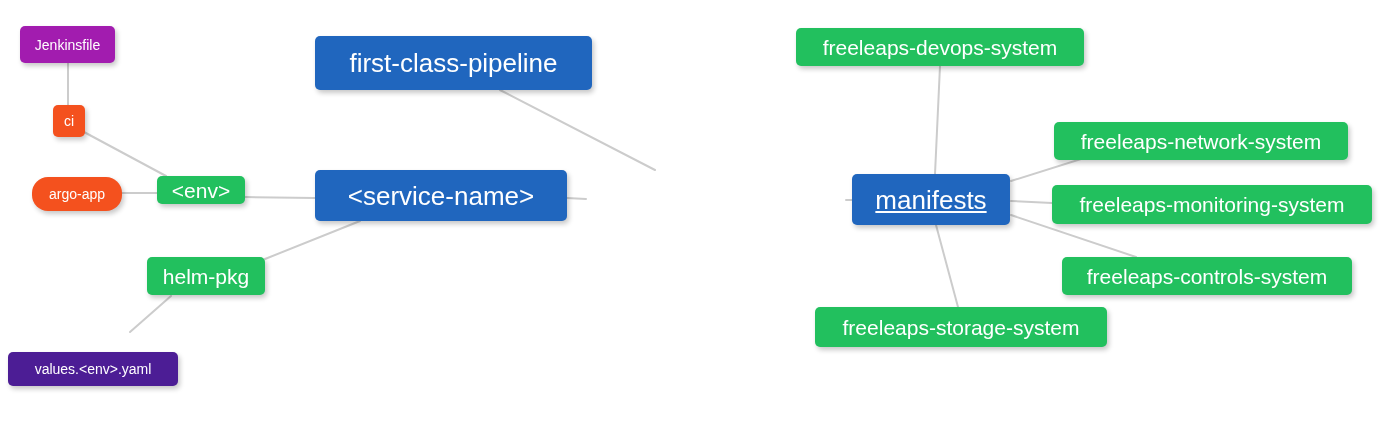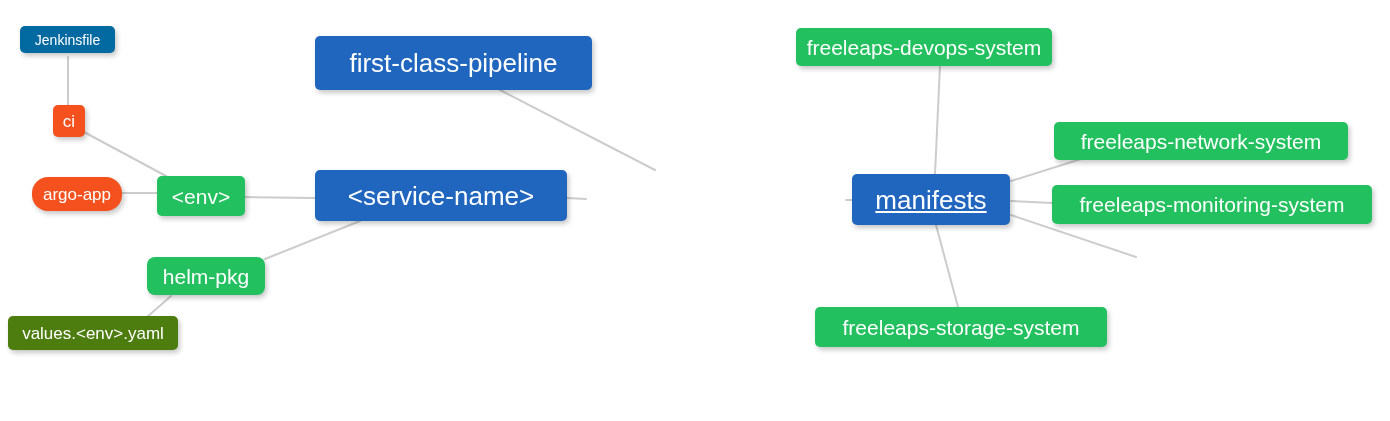--- a/index.html
+++ b/index.html
@@ -25,21 +25,21 @@
     justify-content: center;
     color: #ffffff;
     border-radius: 5px;
     box-shadow: 2px 3px 5px rgba(0,0,0,0.22);
     white-space: nowrap;
     box-sizing: border-box;
     cursor: default;
     line-height: 1;
   }
   .size-s  { font-size: 14px; }
-  .size-m  { font-size: 17px; }
+  .size-m  { font-size: 14px; }
   .size-l  { font-size: 21px; }
   .size-xl { font-size: 26px; }
   .size-xxl{ font-size: 33px; }
 </style>
 </head>
 <body>
 
 <div id="canvas" style="width: 1390px; height: 421px; background: rgb(255, 255, 255);">
   <svg id="edges" xmlns="http://www.w3.org/2000/svg" width="1390" height="421" viewBox="0 0 1390 421">
       <line x1="68" y1="57" x2="68" y2="105" stroke="#CCCCCC" stroke-width="2" stroke-linecap="round"></line>
@@ -51,26 +51,27 @@
       <line x1="500" y1="90" x2="655" y2="170" stroke="#CCCCCC" stroke-width="2" stroke-linecap="round"></line>
       <line x1="567" y1="198" x2="586" y2="199" stroke="#CCCCCC" stroke-width="2" stroke-linecap="round"></line>
       <line x1="846" y1="200" x2="852" y2="200" stroke="#CCCCCC" stroke-width="2" stroke-linecap="round"></line>
       <line x1="935" y1="174" x2="940" y2="66" stroke="#CCCCCC" stroke-width="2" stroke-linecap="round"></line>
       <line x1="1011" y1="181" x2="1116" y2="148" stroke="#CCCCCC" stroke-width="2" stroke-linecap="round"></line>
       <line x1="1011" y1="201" x2="1052" y2="203" stroke="#CCCCCC" stroke-width="2" stroke-linecap="round"></line>
       <line x1="1011" y1="215" x2="1136" y2="257" stroke="#CCCCCC" stroke-width="2" stroke-linecap="round"></line>
       <line x1="936" y1="225" x2="958" y2="307" stroke="#CCCCCC" stroke-width="2" stroke-linecap="round"></line>
     </svg>
 
-<div class="node size-s" style="left: 20px; top: 26px; width: 95px; height: 27px; background: #0369a1; color: rgb(255, 255, 255);">Jenkinsfile</div>
+<div class="node size-s" style="left: 20px; top: 26px; width: 95px; height: 37px; background: #a21caf; color: rgb(255, 255, 255);">Jenkinsfile</div>
     <div class="node size-m" style="left: 53px; top: 105px; width: 32px; height: 32px; background: rgb(244, 81, 30); color: rgb(255, 255, 255);">ci</div>
     <div class="node size-m" style="left: 32px; top: 177px; width: 90px; height: 34px; background: rgb(244, 81, 30); color: rgb(255, 255, 255); border-radius: 16px;">argo-app</div>
-    <div class="node size-l" style="left: 157px; top: 176px; width: 88px; height: 40px; background: rgb(34, 192, 94); color: rgb(255, 255, 255);">&lt;env&gt;</div>
-    <div class="node size-l" style="left: 147px; top: 257px; width: 118px; height: 38px; background: rgb(34, 192, 94); color: rgb(255, 255, 255); border-radius: 8px;">helm-pkg</div>
-    <div class="node size-m" style="left: 8px; top: 316px; width: 170px; height: 34px; background: #4d7c0f; color: rgb(255, 255, 255);">values.&lt;env&gt;.yaml</div>
+    <div class="node size-l" style="left: 157px; top: 176px; width: 88px; height: 28px; background: rgb(34, 192, 94); color: rgb(255, 255, 255);">&lt;env&gt;</div>
+    <div class="node size-l" style="left: 147px; top: 257px; width: 118px; height: 38px; background: rgb(34, 192, 94); color: rgb(255, 255, 255);">helm-pkg</div>
+    <div class="node size-m" style="left: 8px; top: 352px; width: 170px; height: 34px; background: #4c1d95; color: rgb(255, 255, 255);">values.&lt;env&gt;.yaml</div>
     <div class="node size-xl" style="left: 315px; top: 36px; width: 277px; height: 54px; background: rgb(32, 102, 190); color: rgb(255, 255, 255);">first-class-pipeline</div>
     <div class="node size-xl" style="left: 315px; top: 170px; width: 252px; height: 51px; background: rgb(32, 102, 190); color: rgb(255, 255, 255);">&lt;service-name&gt;</div>
     <div class="node size-xl" style="left: 852px; top: 174px; width: 158px; height: 51px; background: rgb(32, 102, 190); color: rgb(255, 255, 255); text-decoration: underline;">manifests</div>
-    <div class="node size-l" style="left: 796px; top: 28px; width: 256px; height: 38px; background: rgb(34, 192, 94); color: rgb(255, 255, 255);">freeleaps-devops-system</div>
+    <div class="node size-l" style="left: 796px; top: 28px; width: 288px; height: 38px; background: rgb(34, 192, 94); color: rgb(255, 255, 255);">freeleaps-devops-system</div>
     <div class="node size-l" style="left: 1054px; top: 122px; width: 294px; height: 38px; background: rgb(34, 192, 94); color: rgb(255, 255, 255);">freeleaps-network-system</div>
     <div class="node size-l" style="left: 1052px; top: 185px; width: 320px; height: 39px; background: rgb(34, 192, 94); color: rgb(255, 255, 255);">freeleaps-monitoring-system</div>
+    <div class="node size-l" style="left: 1062px; top: 257px; width: 290px; height: 38px; background: rgb(34, 192, 94); color: rgb(255, 255, 255);">freeleaps-controls-system</div>
     <div class="node size-l" style="left: 815px; top: 307px; width: 292px; height: 40px; background: rgb(34, 192, 94); color: rgb(255, 255, 255);">freeleaps-storage-system</div>
   </div>
 
 </body></html>

